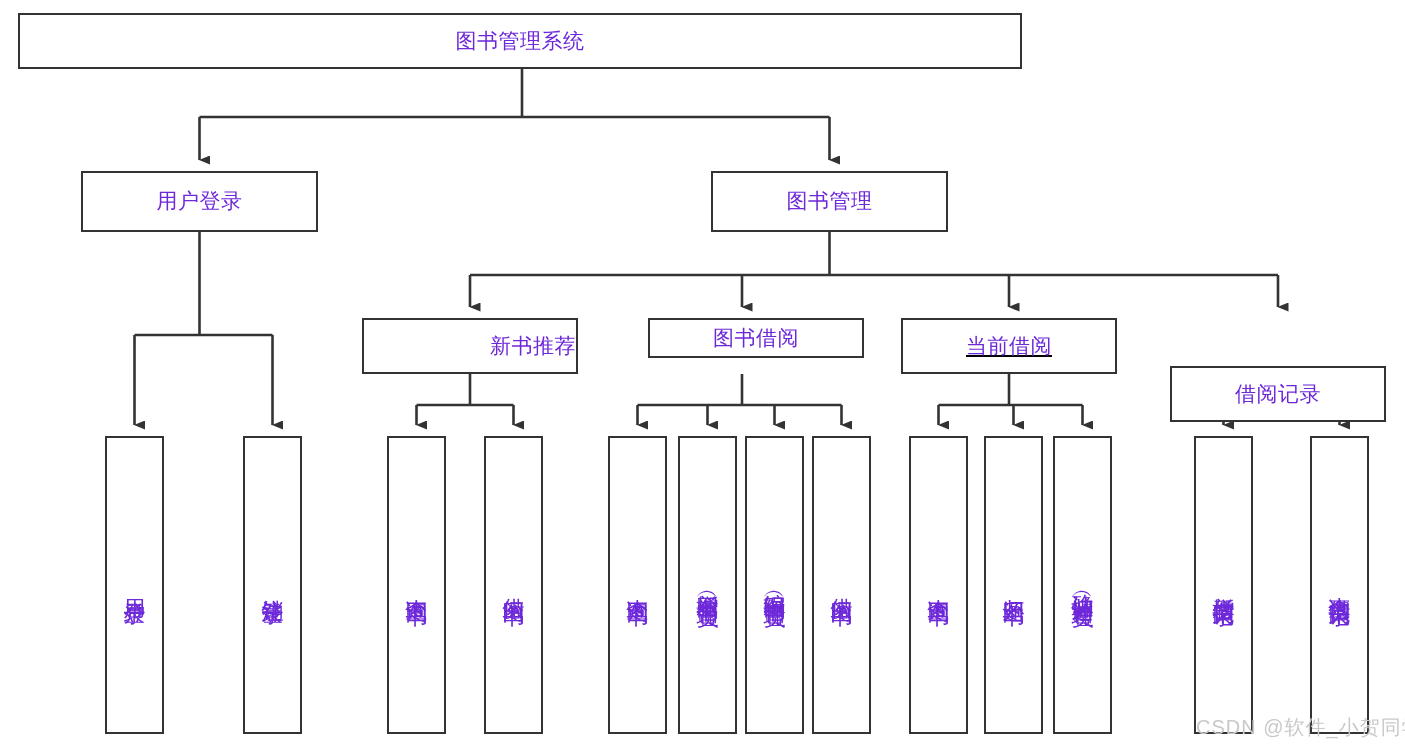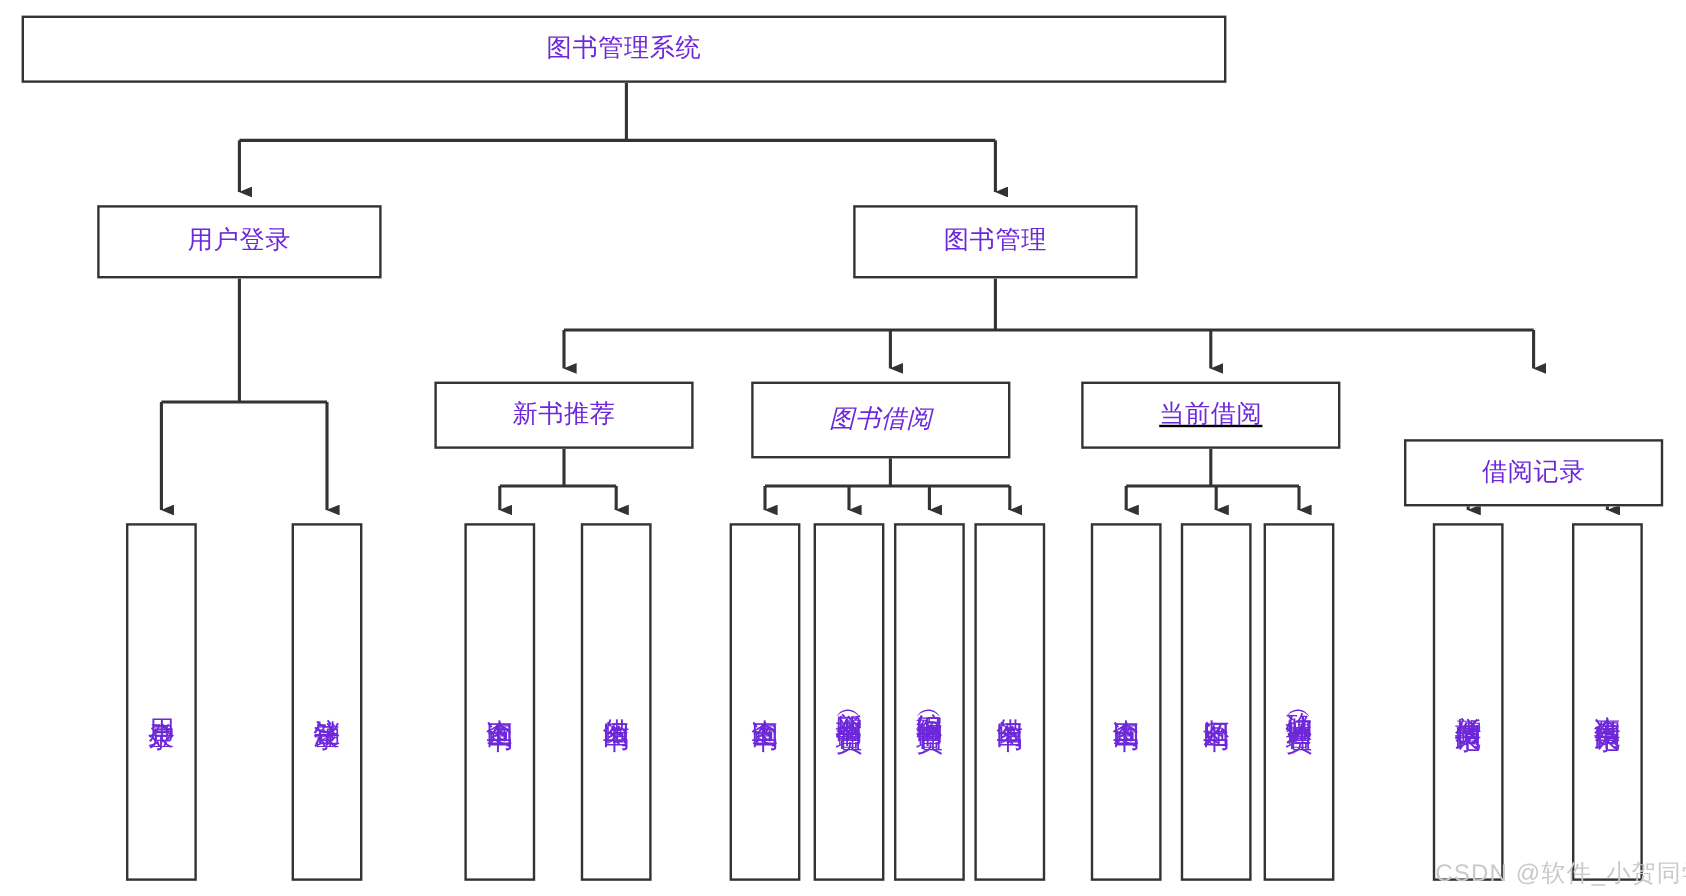--- a/index.html
+++ b/index.html
@@ -111,24 +111,24 @@
     <span class="node-label">图书管理系统</span>
   </div>
 
   <div class="node-box" style="left: 81px; top: 171px; width: 237px; height: 61px;">
     <span class="node-label">用户登录</span>
   </div>
   <div class="node-box" style="left: 711px; top: 171px; width: 237px; height: 61px;">
     <span class="node-label">图书管理</span>
   </div>
 
-  <div class="node-box" style="left: 362px; top: 318px; width: 216px; height: 56px;">
+  <div class="node-box" style="left: 362px; top: 318px; width: 216px; height: 56px; justify-content: flex-end;">
     <span class="node-label">新书推荐</span>
   </div>
-  <div class="node-box" style="left: 626px; top: 318px; width: 216px; height: 64px; font-style: italic;">
+  <div class="node-box" style="left: 648px; top: 318px; width: 216px; height: 40px;">
     <span class="node-label">图书借阅</span>
   </div>
   <div class="node-box" style="left: 901px; top: 318px; width: 216px; height: 56px; text-decoration: underline;">
     <span class="node-label">当前借阅</span>
   </div>
   <div class="node-box" style="left: 1170px; top: 318px; width: 216px; height: 56px; margin-top: 48px;">
     <span class="node-label">借阅记录</span>
   </div>
 
   <div class="node-box vertical" style="left: 105px; top: 436px; width: 59px; height: 298px;">

